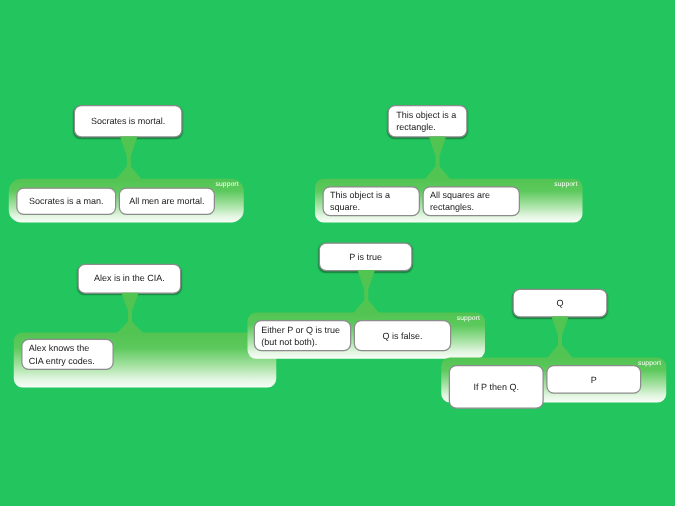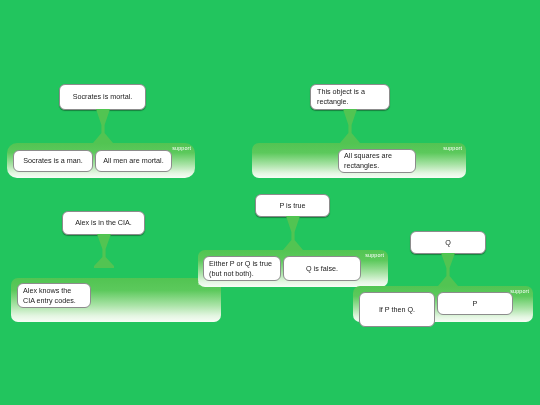--- a/index.html
+++ b/index.html
@@ -111,44 +111,45 @@
     </div>
 
     <div class="support-box" style="left:7px; top:143px; width:188px; height:35px;border-radius:10px;">
       <span class="support-label">support</span>
       <div class="premise" style="left:6px; top:7px; width:80px; height:22px;">Socrates is a man.</div>
       <div class="premise" style="left:88px; top:7px; width:77px; height:22px;">All men are mortal.</div>
     </div>
   </div>
 
   <div class="argument">
-    <div class="claim multiline" style="left:310px; top:84px; width:80px; height:26px;">This object is a rectangle.</div>
+    <div class="claim multiline" style="left:310px; top:84px; width:64px; height:26px;">This object is a rectangle.</div>
 
     <div class="connector" style="left:339px; top:109px; width:22px; height:36px;">
       <svg width="22" height="36" viewBox="0 0 22 36">
         <path d="M4 0 L18 0 L12.6 16 L12.6 24 L21 34 L21 36 L1 36 L1 34 L9.4 24 L9.4 16 Z" fill="#52c452"></path>
       </svg>
     </div>
 
     <div class="support-box" style="left:252px; top:143px; width:214px; height:35px;">
       <span class="support-label">support</span>
+      <div class="premise multiline" style="left:6px; top:6px; width:78px; height:24px;">This object is a square.</div>
       <div class="premise multiline" style="left:86px; top:6px; width:78px; height:24px;">All squares are rectangles.</div>
     </div>
   </div>
 
   <div class="argument">
     <div class="claim" style="left:62px; top:211px; width:83px; height:24px;">Alex is in the CIA.</div>
 
     <div class="connector" style="left:93px; top:234px; width:22px; height:34px;">
       <svg width="22" height="34" viewBox="0 0 22 34">
         <path d="M4 0 L18 0 L12.6 15 L12.6 23 L21 32 L21 34 L1 34 L1 32 L9.4 23 L9.4 15 Z" fill="#52c452"></path>
       </svg>
     </div>
 
-    <div class="support-box" style="left:11px; top:278px; width:210px; height:44px;">
+    <div class="support-box" style="left:11px; top:266px; width:210px; height:44px;">
       <span class="support-label">support</span>
       <div class="premise multiline" style="left:6px; top:5px; width:74px; height:25px;">Alex knows the CIA entry codes.</div>
     </div>
   </div>
 
   <div class="argument">
     <div class="claim" style="left:255px; top:194px; width:75px; height:23px;">P is true</div>
 
     <div class="connector" style="left:282px; top:216px; width:22px; height:36px;">
       <svg width="22" height="36" viewBox="0 0 22 36">

